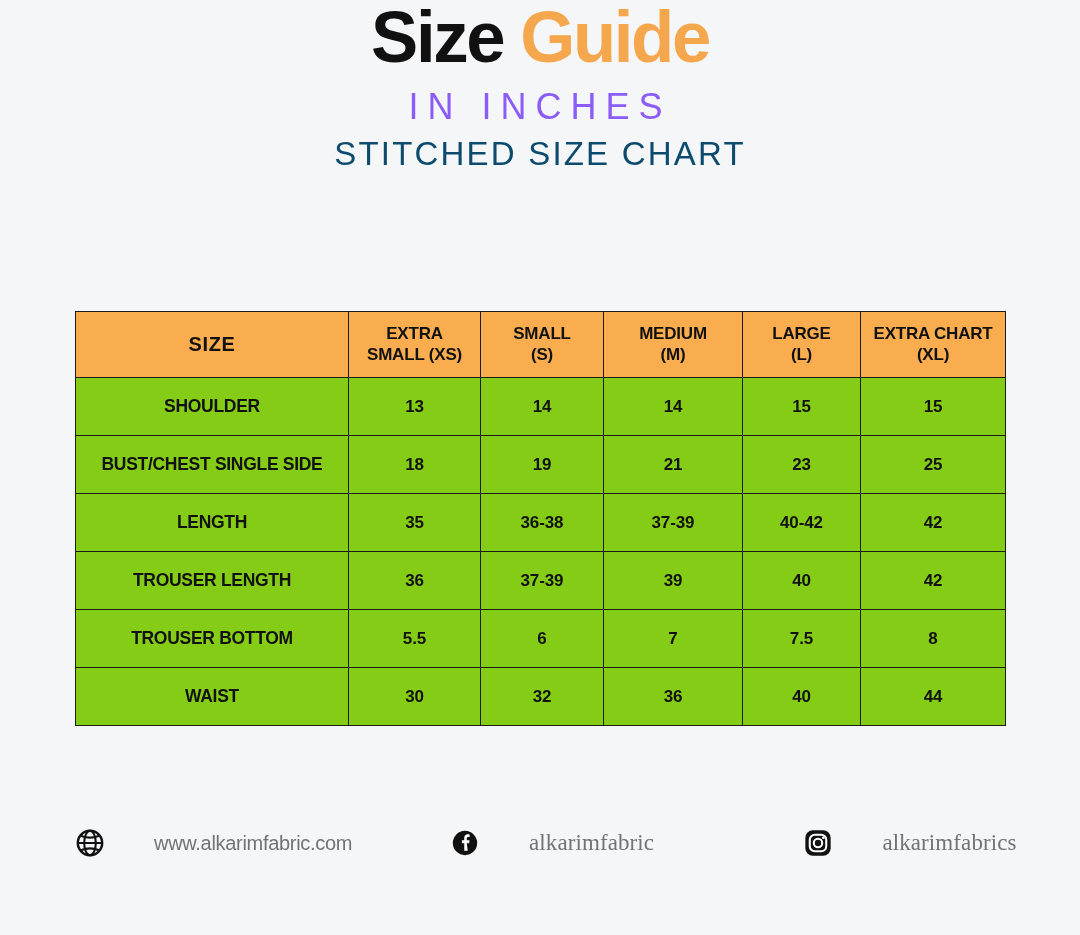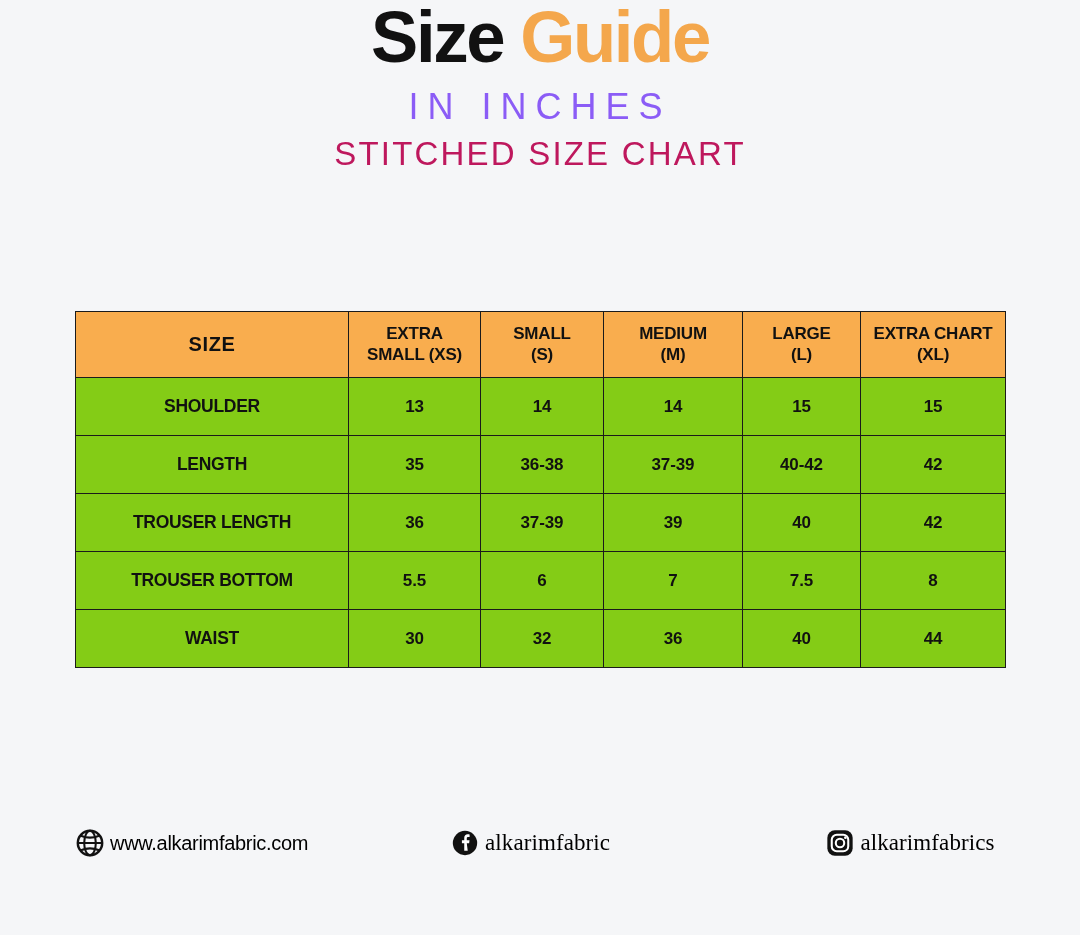--- a/index.html
+++ b/index.html
@@ -42,21 +42,21 @@
     letter-spacing: 9px;
     color: #8b5cf6;
     line-height: 1.0;
   }
 
   .subtitle-2 {
     margin-top: 12px;
     font-size: 33px;
     font-weight: 400;
     letter-spacing: 2.2px;
-    color: #be185d;
+    color: #0c4a6e;
     line-height: 1.0;
   }
 
   
   .table-wrap {
     position: absolute;
     left: 75px;
     top: 311px;
     width: 930px;
   }
@@ -135,22 +135,23 @@
 
   .footer-icon {
     width: 30px;
     height: 30px;
     flex: 0 0 30px;
     display: block;
   }
 
   .footer-label {
     font-size: 20px;
-    color: #000000;
+    color: #737373;
     white-space: nowrap;
+    margin-left: 44px;
   }
 
   .footer-label.sans {
     font-family: "Liberation Sans", sans-serif;
     letter-spacing: -0.3px;
   }
 
   .footer-label.serif {
     font-family: "Liberation Serif", serif;
     font-size: 23px;
@@ -208,20 +209,28 @@
     <tbody>
       <tr>
         <td class="row-label">SHOULDER</td>
         <td>13</td>
         <td>14</td>
         <td>14</td>
         <td>15</td>
         <td>15</td>
       </tr>
       <tr>
+        <td class="row-label">BUST/CHEST SINGLE SIDE</td>
+        <td>18</td>
+        <td>19</td>
+        <td>21</td>
+        <td>23</td>
+        <td>25</td>
+      </tr>
+      <tr>
         <td class="row-label">LENGTH</td>
         <td>35</td>
         <td>36-38</td>
         <td>37-39</td>
         <td>40-42</td>
         <td>42</td>
       </tr>
       <tr>
         <td class="row-label">TROUSER LENGTH</td>
         <td>36</td>

